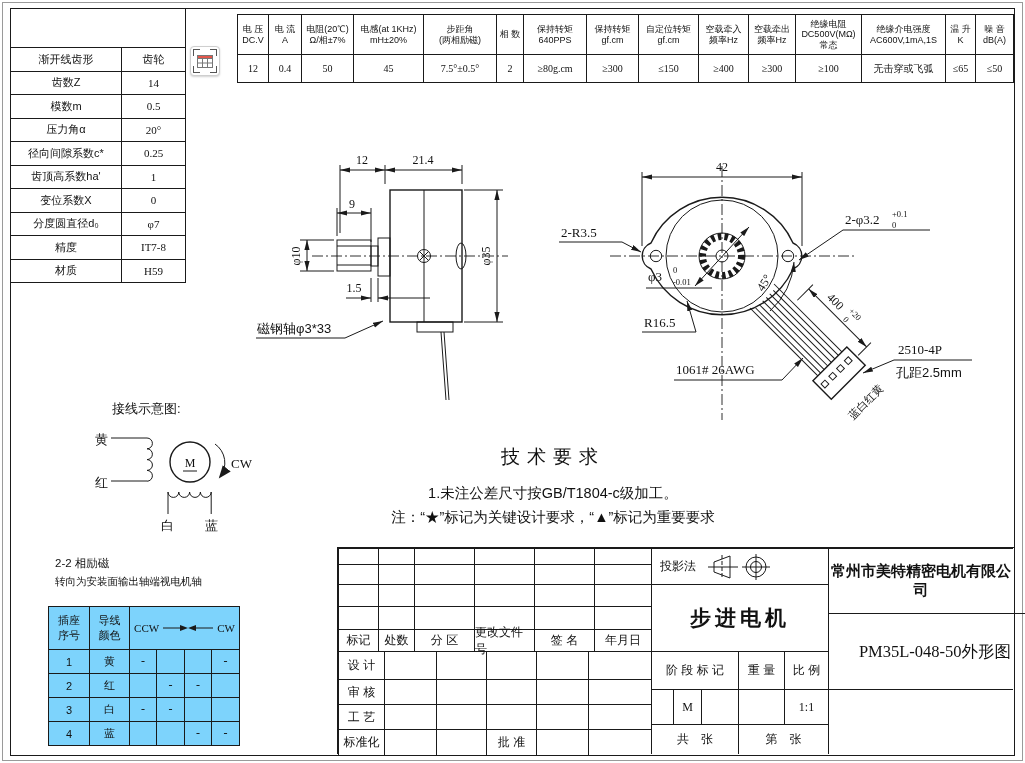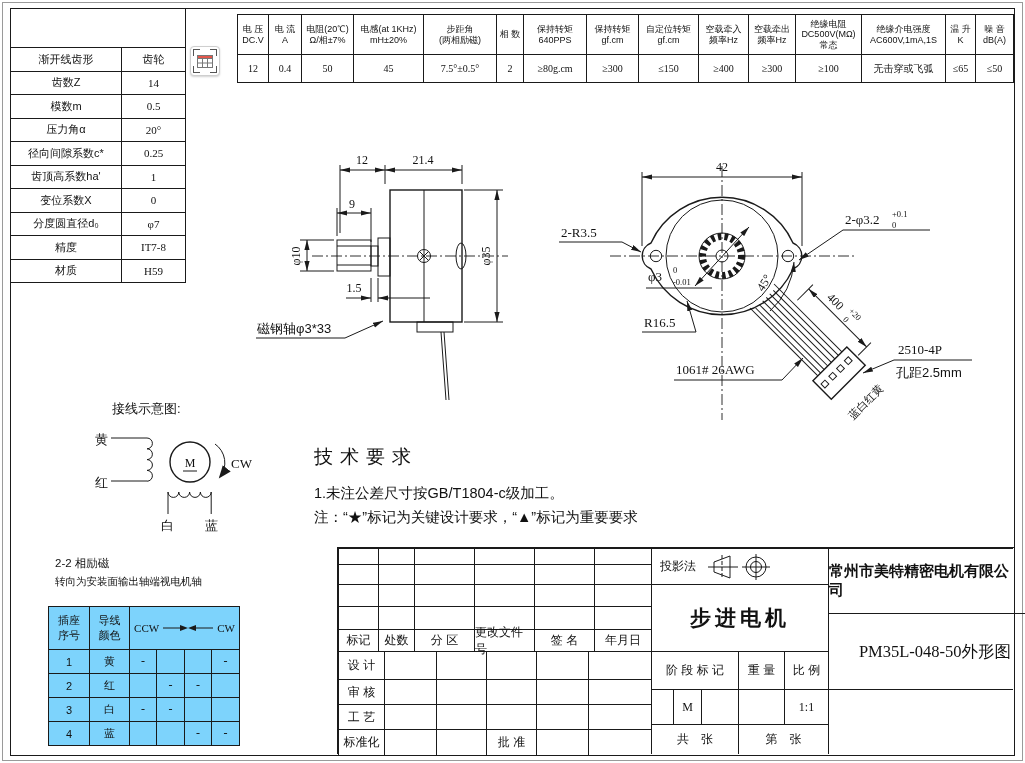--- a/index.html
+++ b/index.html
@@ -32,21 +32,21 @@
   #ticon{position:absolute;left:190px;top:46px;width:28px;height:28px;background:#fff;
          border:1px solid #cfcfcf;border-radius:4px;box-shadow:0 1px 2px rgba(0,0,0,.18);
          display:flex;align-items:center;justify-content:center;cursor:pointer}
   #ticon .bk{position:absolute;width:6px;height:6px;border:0 solid #555}
   #ticon .tl{left:2px;top:2px;border-top-width:1.5px;border-left-width:1.5px}
   #ticon .tr{right:2px;top:2px;border-top-width:1.5px;border-right-width:1.5px}
   #ticon .bl{left:2px;bottom:2px;border-bottom-width:1.5px;border-left-width:1.5px}
   #ticon .br{right:2px;bottom:2px;border-bottom-width:1.5px;border-right-width:1.5px}
 
   
-  #tech{position:absolute;left:314px;top:444px;width:450px;text-align:left}
+  #tech{position:absolute;left:328px;top:444px;width:450px;text-align:center}
   #tech .t1{font-size:19px;letter-spacing:7px;font-weight:500}
   #tech .t2{font-size:14.5px;margin-top:14px}
   #tech .t3{font-size:14.5px;margin-top:5px}
 
   
   #ph-title{position:absolute;left:55px;top:556px;width:180px;text-align:left}
   #ph-title .p1{font-size:11.5px}
   #ph-title .p2{font-size:10.5px;margin-top:4px}
   #phase{position:absolute;left:48px;top:606px;display:grid;
          grid-template-columns:40px 40px 27px 28px 27px 28px;
@@ -55,21 +55,21 @@
              justify-content:center;text-align:center;font-size:11px;white-space:pre-line;box-sizing:border-box}
   #phase .r1{border-top:none}
   #phase .c1{border-left:none}
   #phase .dirs{grid-column:3/7;gap:4px;font-family:"Liberation Serif",serif}
   #phase .mk{font-family:"Liberation Serif",serif;font-size:12px}
 
   
   #tb{position:absolute;left:337px;top:547px;width:677px;height:207px;
       border-left:1.5px solid #1a1a1a;border-top:1.5px solid #1a1a1a;box-sizing:border-box;background:#fff}
   #tb .tc{position:absolute;border-left:1px solid #1a1a1a;border-top:1px solid #1a1a1a;box-sizing:border-box;
-          display:flex;align-items:center;justify-content:center;font-size:12px;}
+          display:flex;align-items:center;justify-content:center;font-size:12px;text-align:center}
   #revgrid,#signgrid{position:absolute;display:grid}
   #revgrid{left:0;top:0;width:313px;height:103px;
            grid-template-columns:40px 36px 60px 60px 60px 57px;grid-template-rows:16px 20px 22px 23px 22px}
   #signgrid{left:0;top:103px;width:313px;height:104px;
            grid-template-columns:46px 52px 50px 50px 52px 63px;grid-template-rows:28px 25px 25px 26px}
   .gc{border-left:1px solid #1a1a1a;border-top:1px solid #1a1a1a;display:flex;align-items:center;
       justify-content:center;font-size:12px;box-sizing:border-box}
   #tb .proj{justify-content:flex-start;padding-left:8px;gap:12px}
   #tb .prod{font-size:21px;font-weight:bold;letter-spacing:4px}
   #tb .comp{font-size:15px;font-weight:bold}

